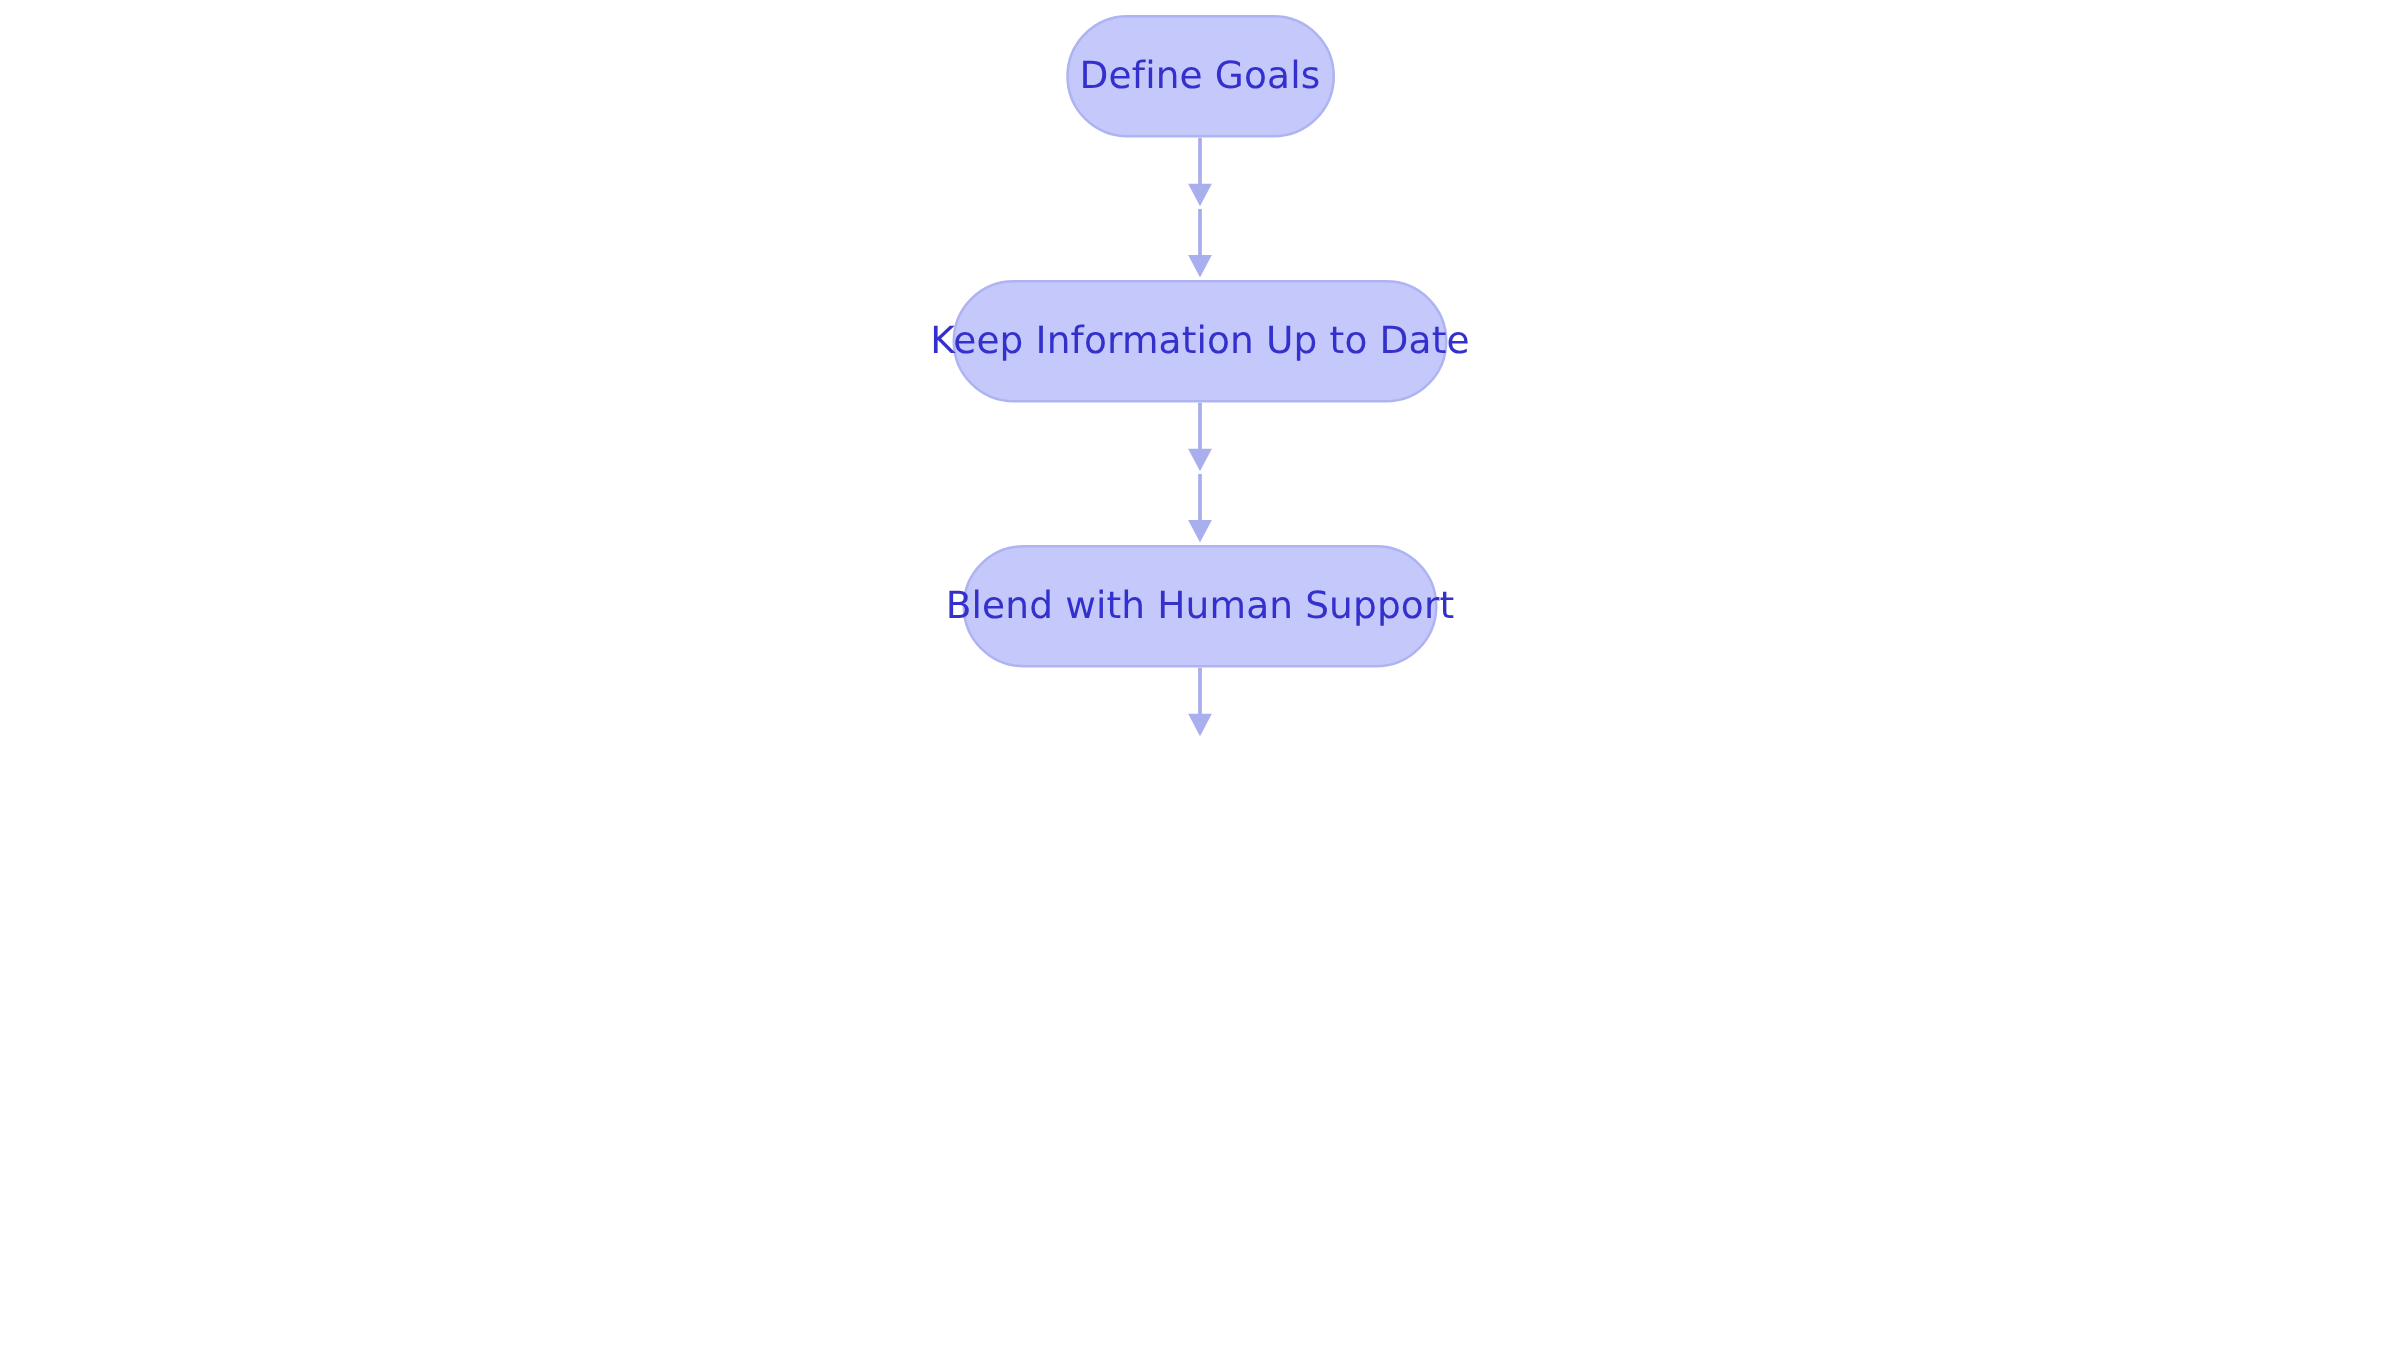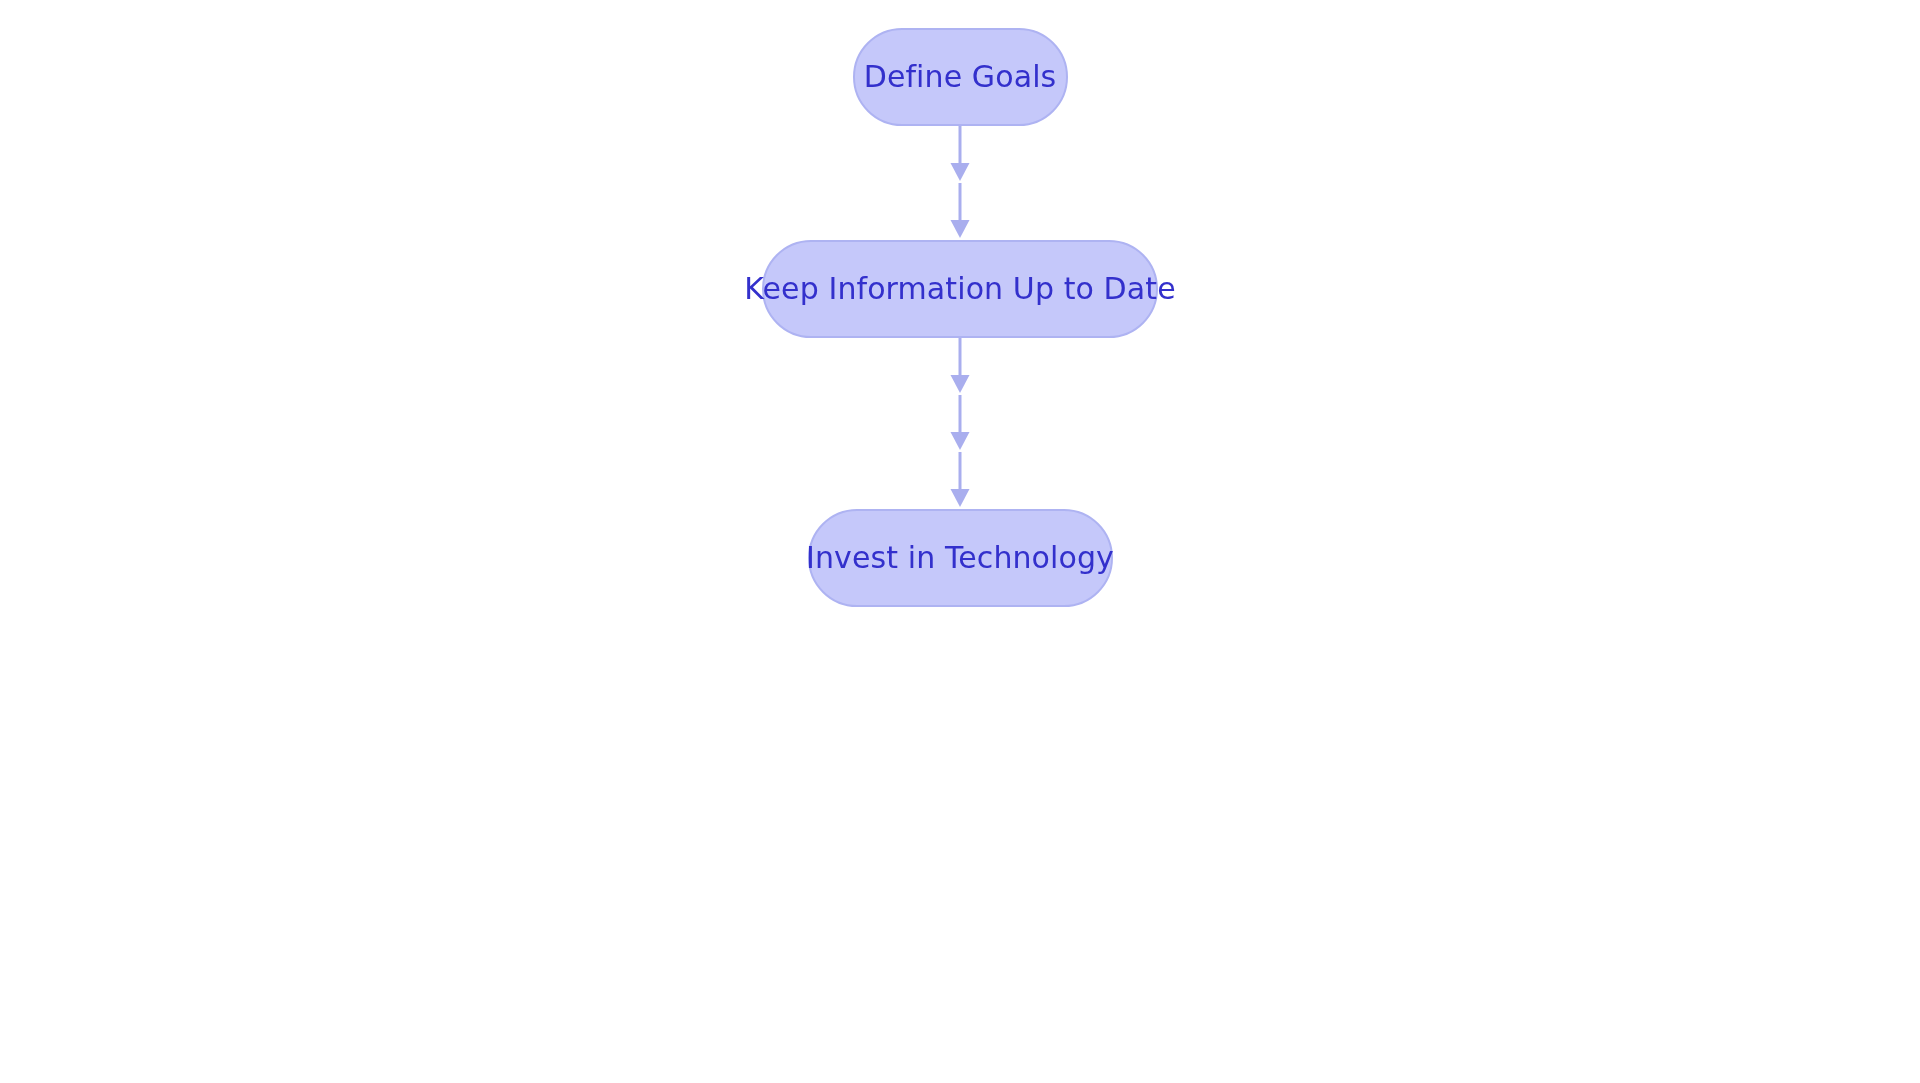--- a/index.html
+++ b/index.html
@@ -16,21 +16,21 @@
 
   #flowchart {
     position: relative;
     width: 1920px;
     height: 1083px;
   }
 
   .flow-column {
     position: absolute;
     left: 0;
-    top: 16px;
+    top: 0;
     width: 1920px;
     height: 1027px;
     display: flex;
     flex-direction: column;
     align-items: center;
     justify-content: flex-start;
     padding-top: 12px;
     box-sizing: border-box;
   }
 
@@ -113,26 +113,26 @@
     </div>
 
 
     <div class="connector">
       <svg viewBox="0 0 24 57" xmlns="http://www.w3.org/2000/svg" aria-hidden="true">
         <line x1="12" y1="0" x2="12" y2="40" stroke="#a9aeee" stroke-width="3"></line>
         <polygon points="12,55 2.5,37 21.5,37" fill="#a9aeee"></polygon>
       </svg>
     </div>
 
+    <div class="node node-w-4">
+      <span class="node-label">Blend with Human Support</span>
+    </div>
 
     <div class="connector">
       <svg viewBox="0 0 24 57" xmlns="http://www.w3.org/2000/svg" aria-hidden="true">
         <line x1="12" y1="0" x2="12" y2="40" stroke="#a9aeee" stroke-width="3"></line>
         <polygon points="12,55 2.5,37 21.5,37" fill="#a9aeee"></polygon>
       </svg>
     </div>
 
-    <div class="node node-w-5">
-      <span class="node-label">Invest in Technology</span>
-    </div>
 
   </div>
 </div>
 
 </body></html>

